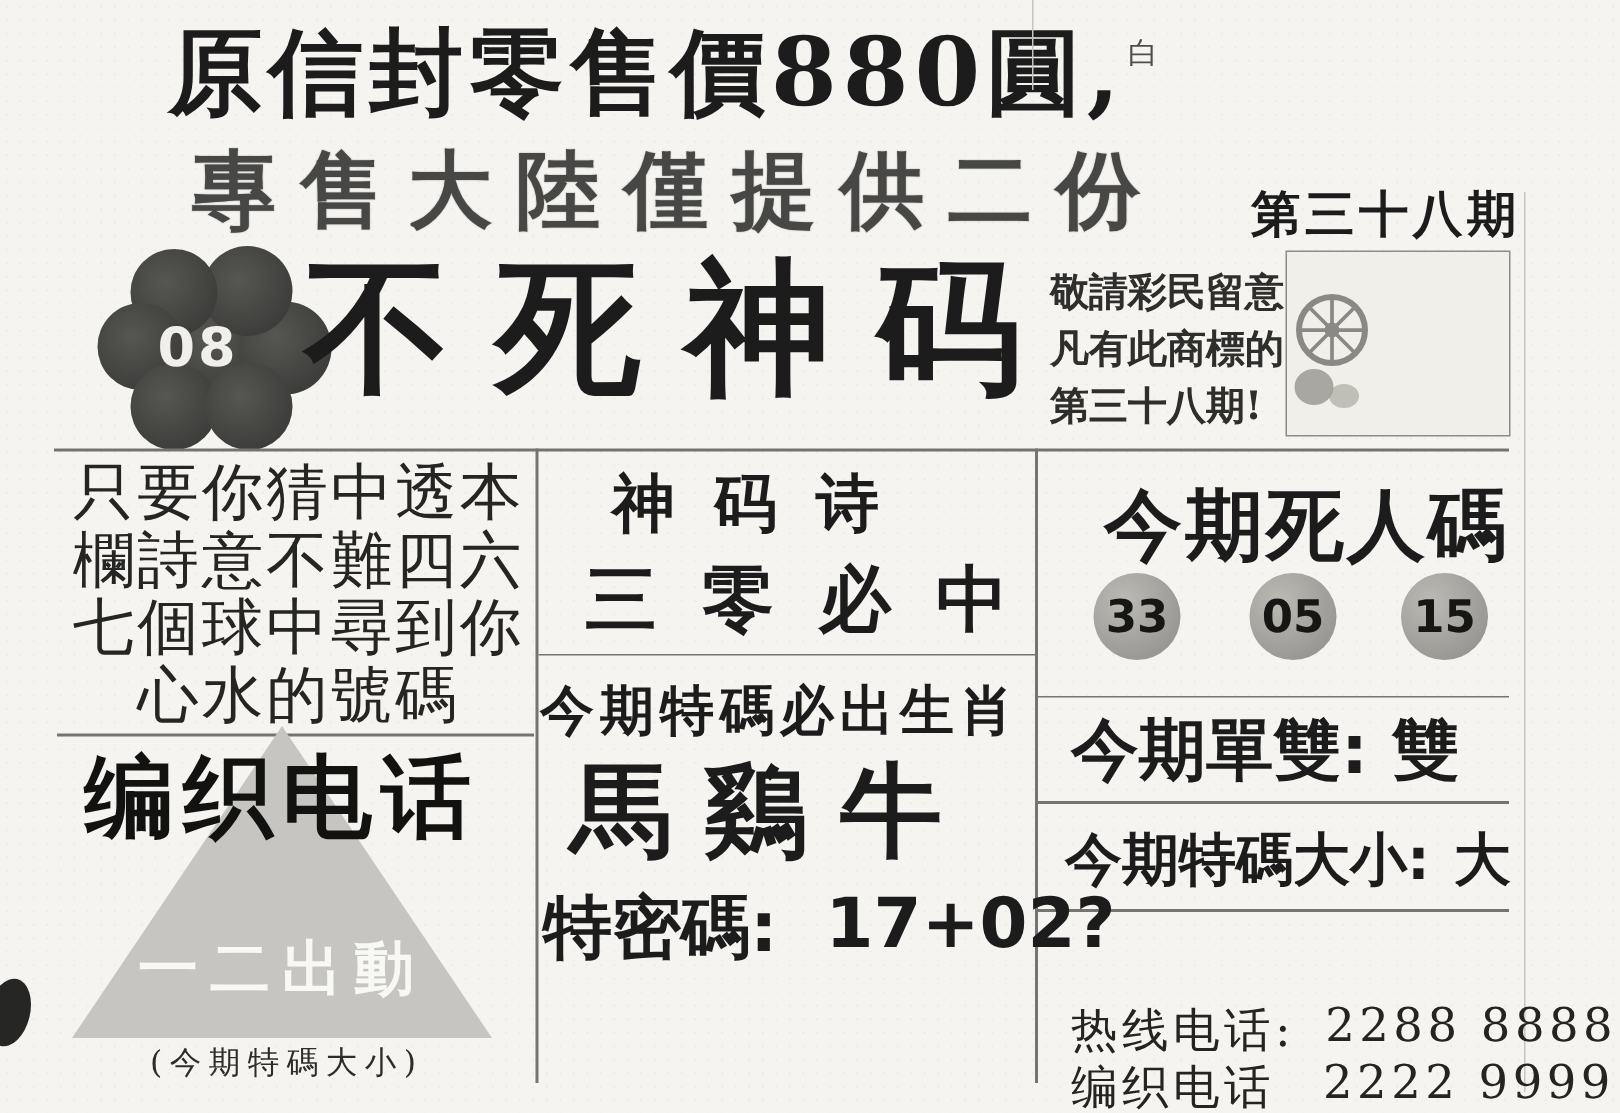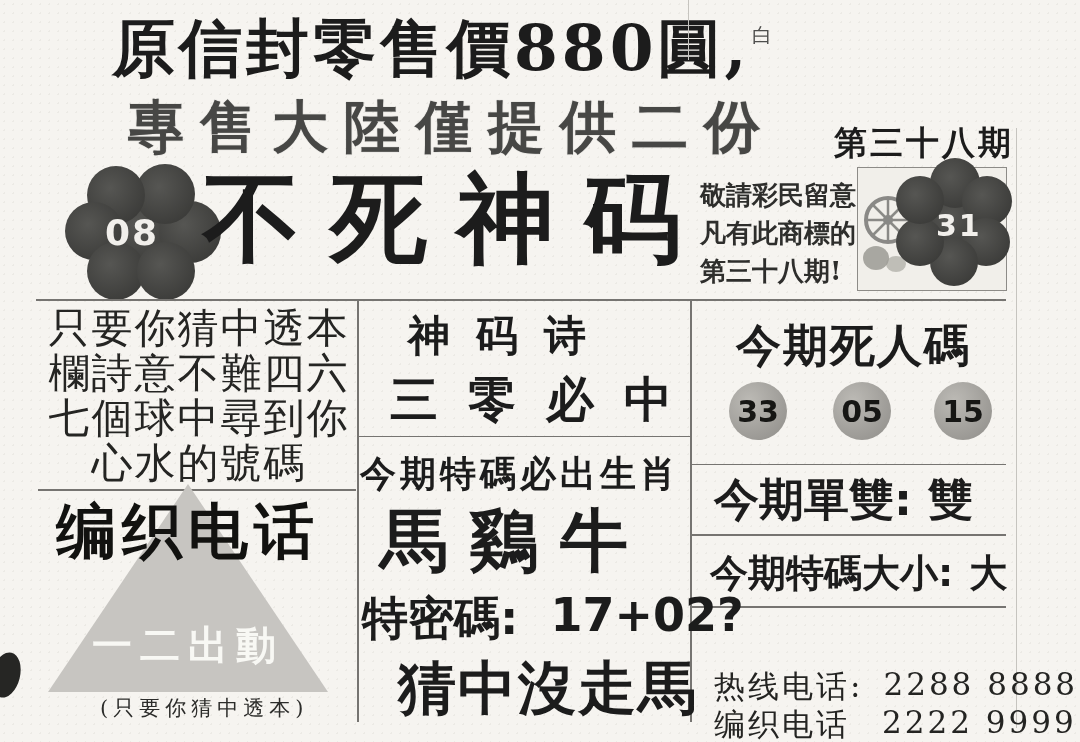--- a/index.html
+++ b/index.html
@@ -47,21 +47,21 @@
   
   .c-col{left:360px;width:274px;text-align:center;white-space:nowrap;}
   .c-poem-title{top:308px;font-size:42px;font-weight:600;letter-spacing:26px;text-indent:26px;}
   .c-verse{top:368px;font-size:48px;font-weight:600;letter-spacing:30px;text-indent:30px;}
   .c-zodiac-head{top:450px;font-size:36px;font-weight:600;letter-spacing:4px;}
   .c-zodiacs{left:380px;top:496px;font-size:68px;font-weight:800;letter-spacing:22px;white-space:nowrap;}
   .c-secret{left:362px;top:588px;font-size:46px;font-weight:900;white-space:nowrap;display:flex;gap:32px;}
   .c-slogan{left:398px;top:650px;font-size:58px;font-weight:900;letter-spacing:2px;white-space:nowrap;}
 
   
-  .r-dead{left:736px;top:316px;font-size:45px;font-weight:900;letter-spacing:2px;white-space:nowrap;}
+  .r-dead{left:736px;top:316px;font-size:52px;font-weight:900;letter-spacing:2px;white-space:nowrap;}
   .ball{position:absolute;top:382px;width:58px;height:58px;border-radius:50%;
     background:radial-gradient(circle at 35% 32%,#bcbab5,#8e8c88);
     display:flex;align-items:center;justify-content:center;
     font-size:30px;font-weight:800;color:#161614;
     font-family:"DejaVu Sans","Liberation Sans",sans-serif;}
   .r-line{white-space:nowrap;font-weight:900;display:flex;gap:16px;}
   .r-oddeven{left:714px;top:470px;font-size:45px;}
   .r-size{left:710px;top:548px;font-size:38px;}
   .r-phone{white-space:nowrap;font-size:31px;letter-spacing:3px;color:#242422;display:flex;gap:20px;margin-top:44px;}
   .r-phone1{left:714px;top:622px;}
@@ -104,30 +104,20 @@
       <circle cx="28" cy="30" r="5" fill="#4c4c4a"></circle>
       <g stroke="#4c4c4a" stroke-width="2.5">
         <line x1="28" y1="8" x2="28" y2="52"></line>
           <line x1="6" y1="30" x2="50" y2="30"></line>
         <line x1="13" y1="15" x2="43" y2="45"></line>
           <line x1="43" y1="15" x2="13" y2="45"></line>
       </g>
       <ellipse cx="16" cy="68" rx="13" ry="12" fill="#56564f" opacity=".75"></ellipse>
       <ellipse cx="36" cy="74" rx="10" ry="8" fill="#6a6a63" opacity=".6"></ellipse>
     </svg>
-    <div class="tm-flower">
-      <div class="petal" style="left:34px;top:30px;width:54px;height:54px;"></div>
-      <div class="petal" style="left:36px;top:-8px;width:50px;height:50px;"></div>
-      <div class="petal" style="left:68px;top:10px;width:50px;height:50px;"></div>
-      <div class="petal" style="left:68px;top:52px;width:48px;height:48px;"></div>
-      <div class="petal" style="left:36px;top:72px;width:48px;height:48px;"></div>
-      <div class="petal" style="left:2px;top:52px;width:48px;height:48px;"></div>
-      <div class="petal" style="left:2px;top:10px;width:48px;height:48px;"></div>
-      <div class="flower-num" style="left:42px;top:42px;font-size:30px;">31</div>
-    </div>
   </div>
 
   <div class="abs rule" style="left:36px;top:299px;width:970px;height:1.5px;"></div>
   <div class="abs rule" style="left:357px;top:299px;width:1.5px;height:423px;"></div>
   <div class="abs rule" style="left:690px;top:299px;width:1.5px;height:423px;"></div>
   <div class="abs rule" style="left:359px;top:436px;width:332px;height:1px;"></div>
   <div class="abs rule" style="left:38px;top:489px;width:318px;height:1.5px;"></div>
   <div class="abs rule" style="left:692px;top:464px;width:314px;height:1px;"></div>
   <div class="abs rule" style="left:692px;top:534px;width:314px;height:2px;"></div>
   <div class="abs rule" style="left:692px;top:606px;width:314px;height:1.5px;"></div>
@@ -138,31 +128,30 @@
   <div class="abs serif poem">
     <div>只要你猜中透本</div>
     <div>欄詩意不難四六</div>
     <div>七個球中尋到你</div>
     <div>心水的號碼</div>
   </div>
 
   <div class="abs triangle"></div>
   <div class="abs serif special">编织电话</div>
   <div class="abs serif tri-text">一二出動</div>
-  <div class="abs serif caption">(只要你猜中透本)</div>
+  <div class="abs serif caption">(今期特碼大小)</div>
 
   <div class="abs serif c-col c-poem-title">神码诗</div>
   <div class="abs serif c-col c-verse">三零必中</div>
   <div class="abs serif c-col c-zodiac-head">今期特碼必出生肖</div>
   <div class="abs serif c-zodiacs">馬鷄牛</div>
   <div class="abs sans c-secret">
     <span>特密碼:</span>
     <span>17+02?</span>
   </div>
-  <div class="abs sans c-slogan">猜中沒走馬</div>
 
   <div class="abs sans r-dead">今期死人碼</div>
   <div class="abs ball" style="left:729px;">33</div>
   <div class="abs ball" style="left:833px;">05</div>
   <div class="abs ball" style="left:934px;">15</div>
 
   <div class="abs sans r-line r-oddeven">
     <span>今期單雙:</span>
     <span>雙</span>
   </div>

